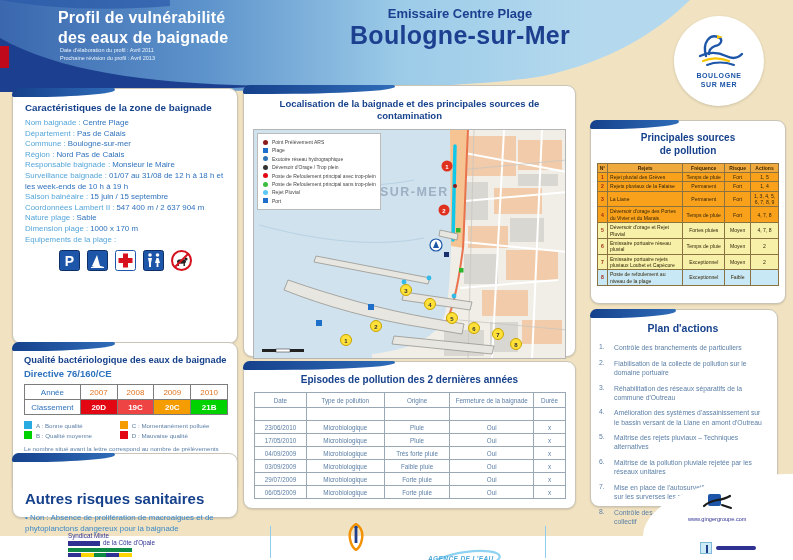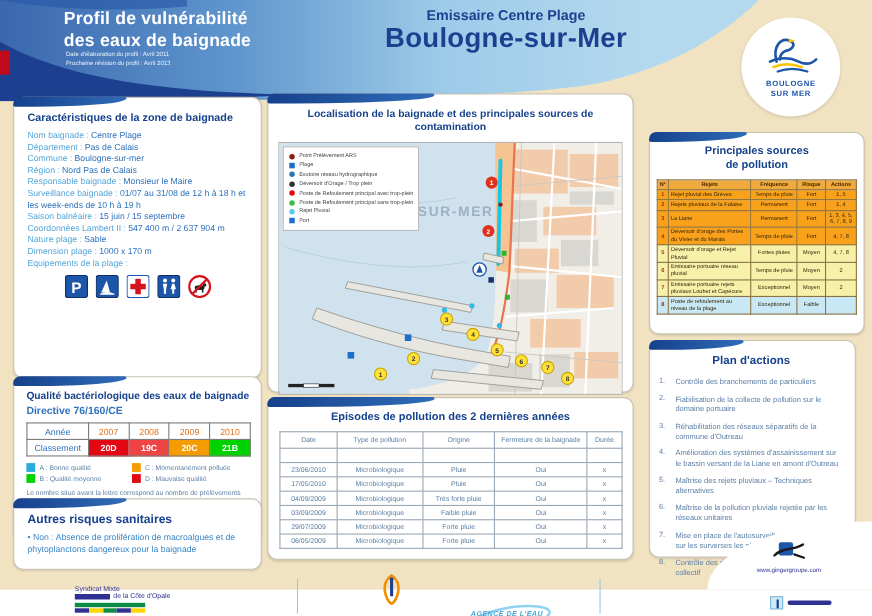--- a/index.html
+++ b/index.html
@@ -37,21 +37,21 @@
   table.qtable .rowlbl { color:#2f72bd; font-weight:normal; width:56px; }
   table.qtable th.year { color:#e0731e; font-weight:normal; width:37px; }
   table.qtable td.cls { color:#fff; font-weight:bold; }
   .qlegend { display:grid; grid-template-columns:46% 54%; gap:2px 2px; margin-top:6px; }
   .qleg-item { display:flex; align-items:center; font-size:6.2px; color:#5b7fa6; }
   .qleg-sq { width:8px; height:8px; margin-right:4px; flex:none; }
   .qnote { font-size:6.2px; color:#5b7fa6; line-height:1.35; margin-top:6px; }
   .qlink { font-size:6.2px; color:#2f72bd; line-height:1.35; margin-top:4px; }
 
   #p-risques { left:12px; top:453px; width:226px; height:65px; padding:12px 10px 4px 12px; }
-  #p-risques .ptitle { font-size:11px; margin-bottom:5px; }
+  #p-risques .ptitle { font-size:15px; margin-bottom:5px;margin-top:24px; }
   #p-risques .body { font-size:7.9px; color:#3b87c8; line-height:1.4; }
 
   
   #p-map { left:243px; top:85px; width:333px; height:272px; padding:10px 9px; }
   #p-map .ptitle { font-size:9.5px; text-align:center; line-height:1.3; margin:2px 18px 6px; }
   .map-wrap { position:relative; width:313px; height:230px; border:1px solid #b5b5b5; overflow:hidden; }
   .map-legend { position:absolute; left:3px; top:3px; width:124px; background:#fff; border:1px solid #bbb; padding:3px 3px; z-index:5; }
   .mleg-item { display:flex; align-items:center; margin:2.4px 0; }
   .mleg-dot { width:5px; height:5px; margin:0 4px 0 2px; flex:none; }
   .mleg-lbl { font-size:5px; color:#444; white-space:nowrap; overflow:hidden; }

